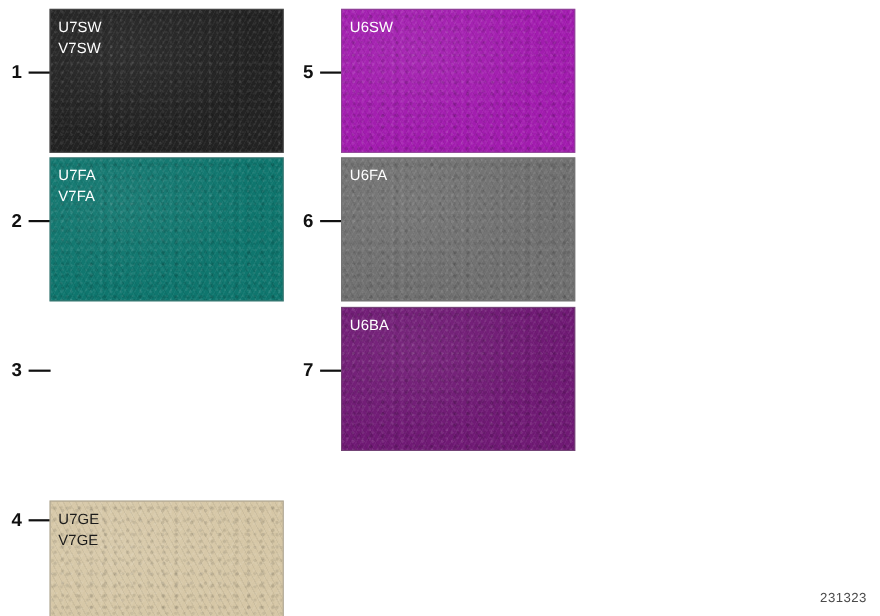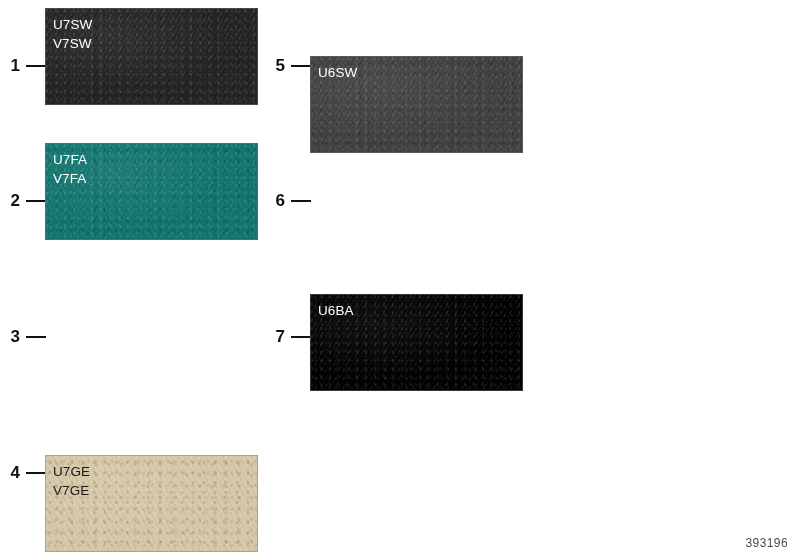--- a/index.html
+++ b/index.html
@@ -38,21 +38,21 @@
     position: absolute;
     height: 2px;
     background: #111111;
     left: 26px;
     width: 20px;
   }
   .swatch {
     position: absolute;
     left: 45px;
     width: 213px;
-    height: 97px;
+    height: 131px;
     box-sizing: border-box;
     border: 1px solid rgba(120,120,120,0.45);
     overflow: hidden;
   }
   .entry.col2 .callout-number { left: 265px; width: 20px; }
   .entry.col2 .leader-line { left: 291px; width: 20px; }
   .entry.col2 .swatch { left: 310px; }
 
   
   .grain {
@@ -146,40 +146,47 @@
           <div class="grain2"></div>
           <div class="code-block">
             <div class="code-line code-dark">U7GE</div>
             <div class="code-line code-dark">V7GE</div>
           </div>
         </div>
       </div>
       <div class="entry col2" style="top: 8px; left: 0px; width: 800px; height: 115px;">
         <div class="callout-number" style="top: 48.5px;">5</div>
         <div class="leader-line" style="top: 56.5px;"></div>
-        <div class="swatch" style="top: 0px; background: #404040; margin-top: 48px;">
+        <div class="swatch" style="top: 0px; background: #a21caf;">
           <div class="grain"></div>
           <div class="grain2"></div>
           <div class="code-block">
             <div class="code-line code-light">U6SW</div>
           </div>
         </div>
       </div>
       <div class="entry col2" style="top: 143px; left: 0px; width: 800px; height: 115px;">
         <div class="callout-number" style="top: 48.5px;">6</div>
         <div class="leader-line" style="top: 56.5px;"></div>
+        <div class="swatch" style="top: 0px; background: rgb(113, 113, 113);">
+          <div class="grain"></div>
+          <div class="grain2"></div>
+          <div class="code-block">
+            <div class="code-line code-light">U6FA</div>
+          </div>
+        </div>
       </div>
       <div class="entry col2" style="top: 279px; left: 0px; width: 800px; height: 115px;">
         <div class="callout-number" style="top: 48.5px;">7</div>
         <div class="leader-line" style="top: 56.5px;"></div>
-        <div class="swatch" style="top: 15px; background: #000000;">
+        <div class="swatch" style="top: 0px; background: #701a75;">
           <div class="grain"></div>
           <div class="grain2"></div>
           <div class="code-block">
             <div class="code-line code-light">U6BA</div>
           </div>
         </div>
       </div>
     </div>
 
-  <div id="diagram-id">393196</div>
+  <div id="diagram-id">231323</div>
 
 </div>
 
 </body></html>

